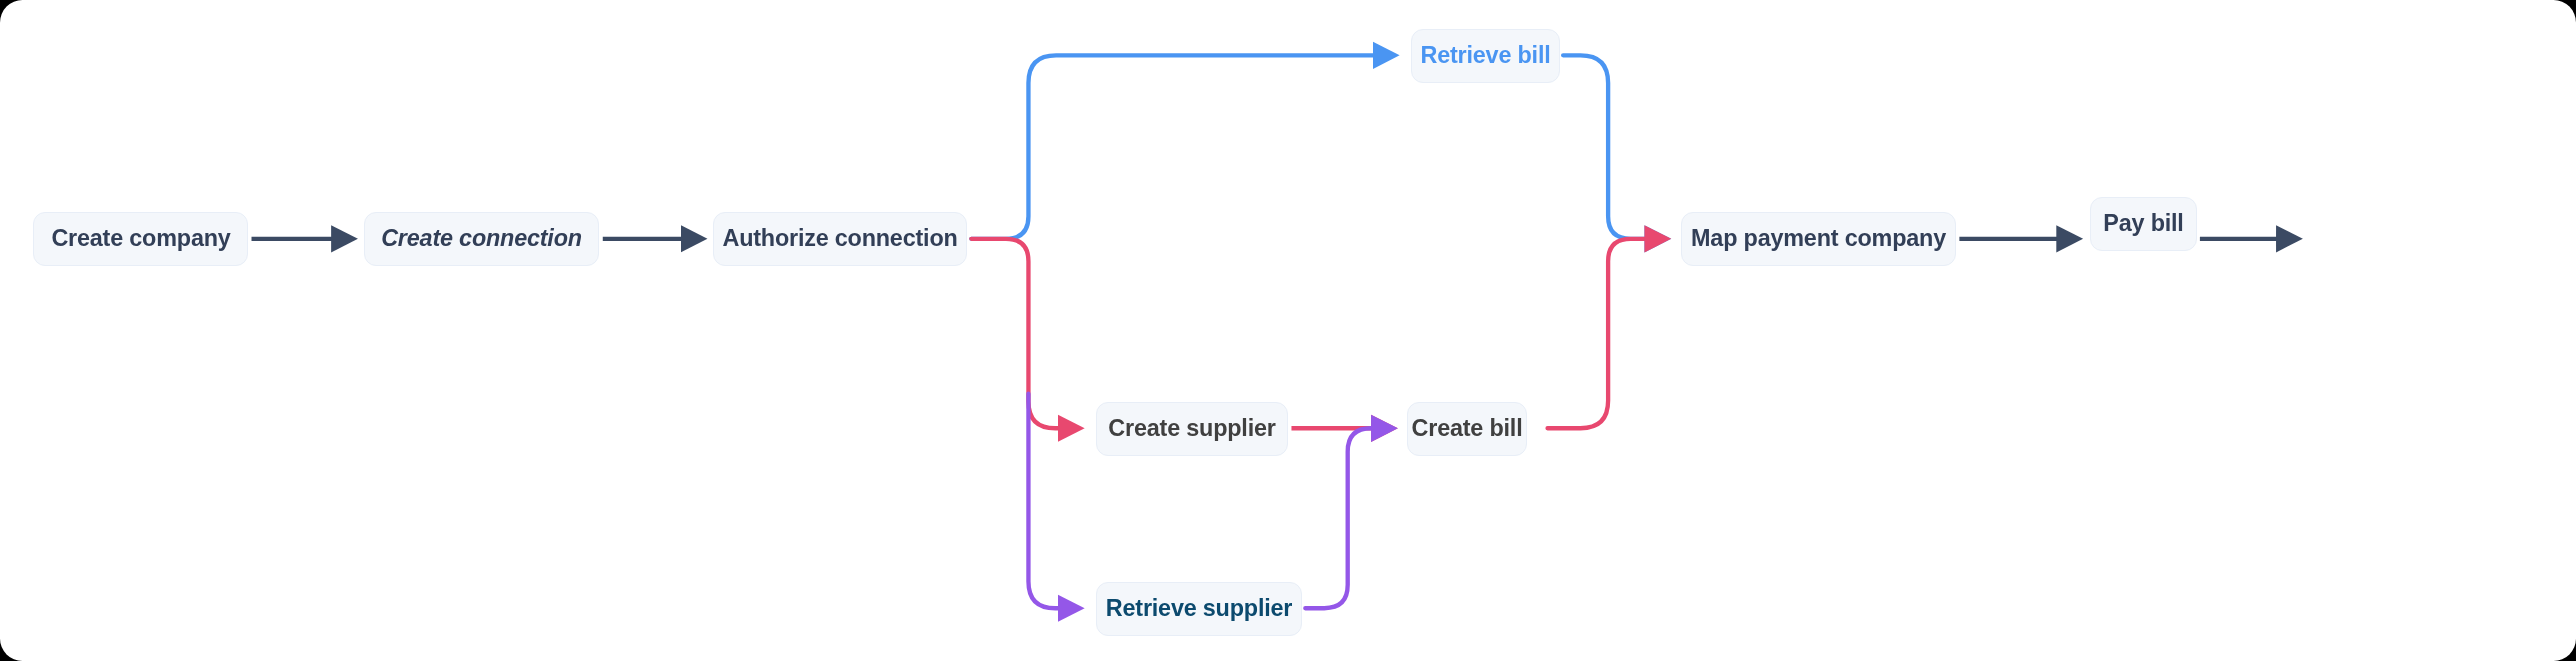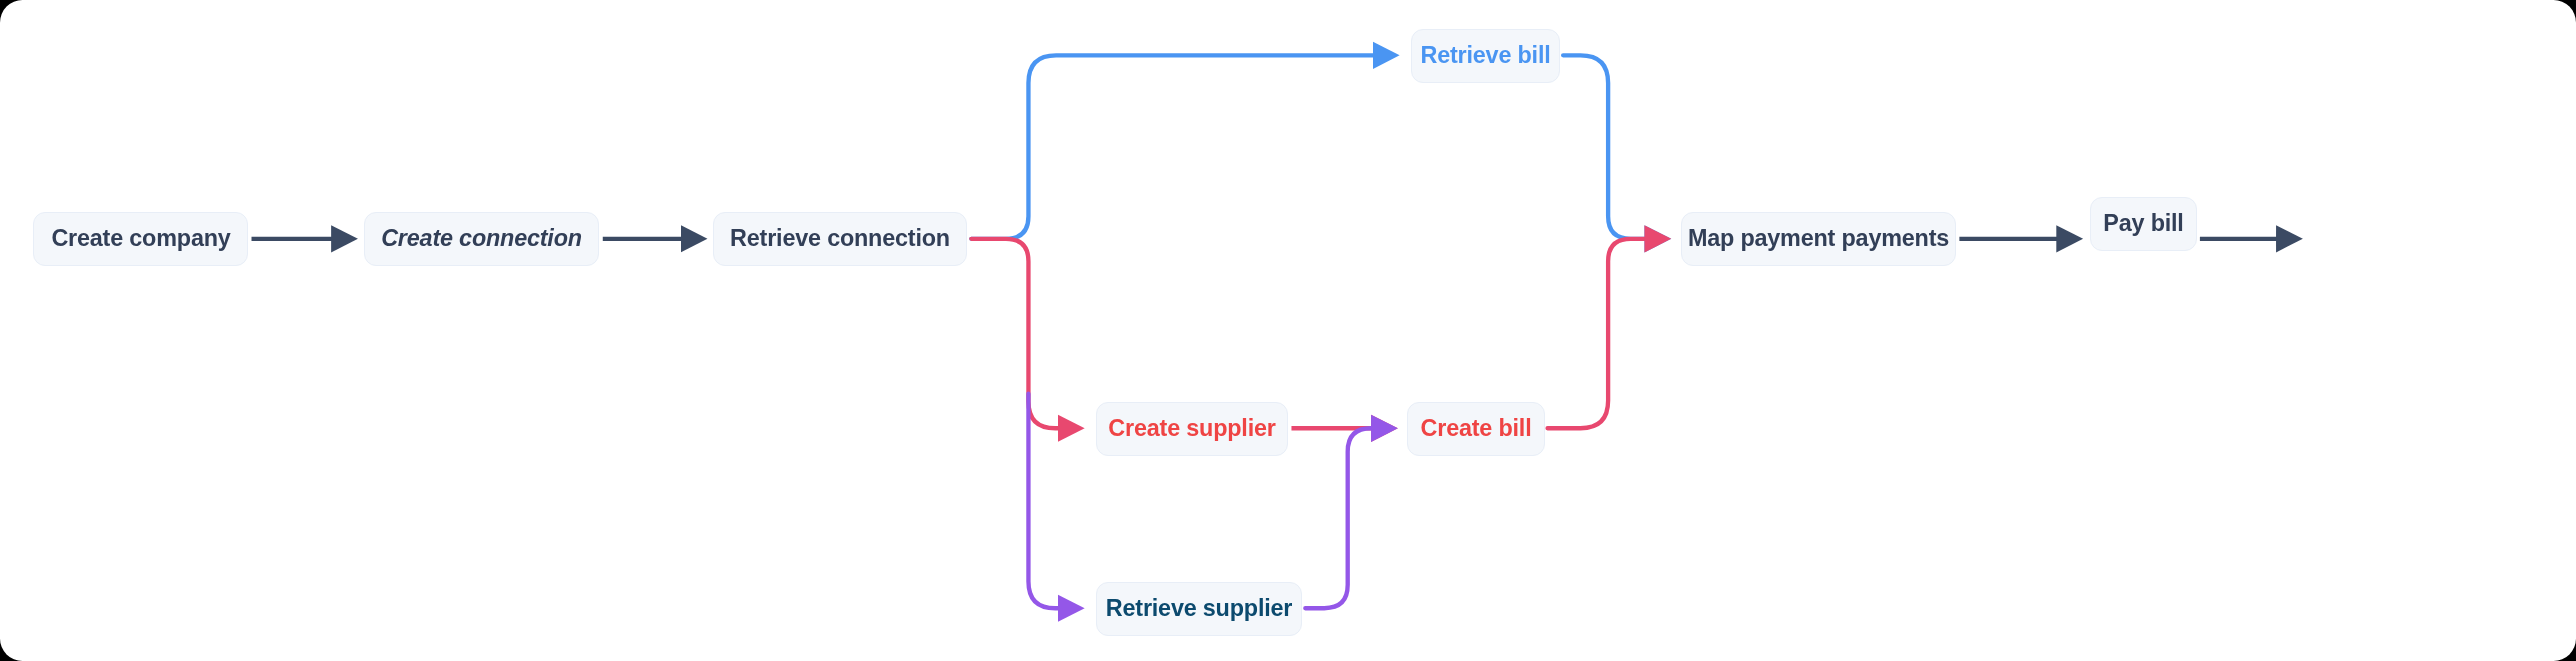--- a/index.html
+++ b/index.html
@@ -43,21 +43,21 @@
     padding: 0 19px;
     height: 54px;
     white-space: nowrap;
     font-weight: 700;
     font-size: 23.4px;
     letter-spacing: -0.2px;
     color: #323f57;
     user-select: none;
   }
   .node.blue   { color: #4a95f2; }
-  .node.pink   { color: #ef4444; }
+  .node.pink   { color: #404040; }
   .node.purple { color: #0c4a6e; }
   .node-label {
     display: block;
     line-height: 1;
   }
 </style>
 </head>
 <body>
 
 <div id="canvas">
@@ -103,41 +103,41 @@
 
   <div class="node" style="left:33px; top:212px; width:215px;padding-left:20px;">
     <span class="node-label">Create company</span>
   </div>
 
   <div class="node" style="left:364px; top:212px; width:235px;font-style:italic;">
     <span class="node-label">Create connection</span>
   </div>
 
   <div class="node" style="left:713px; top:212px; width:254px;">
-    <span class="node-label">Retrieve connection</span>
+    <span class="node-label">Authorize connection</span>
   </div>
 
   <div class="node blue" style="left:1411px; top:28.6px; width:149px;">
     <span class="node-label">Retrieve bill</span>
   </div>
 
   <div class="node pink" style="left:1096px; top:402px; width:192px;">
     <span class="node-label">Create supplier</span>
   </div>
 
-  <div class="node pink" style="left:1407px; top:402px; width:138px;justify-content:center;">
+  <div class="node pink" style="left:1407px; top:402px; width:120px;justify-content:center;">
     <span class="node-label">Create bill</span>
   </div>
 
   <div class="node purple" style="left:1096px; top:582px; width:206px;">
     <span class="node-label">Retrieve supplier</span>
   </div>
 
   <div class="node" style="left:1681px; top:212px; width:275px;">
-    <span class="node-label">Map payment payments</span>
+    <span class="node-label">Map payment company</span>
   </div>
 
   <div class="node" style="left:2090px; top:197px; width:107px;">
     <span class="node-label">Pay bill</span>
   </div>
 
 
 </div>
 
 

